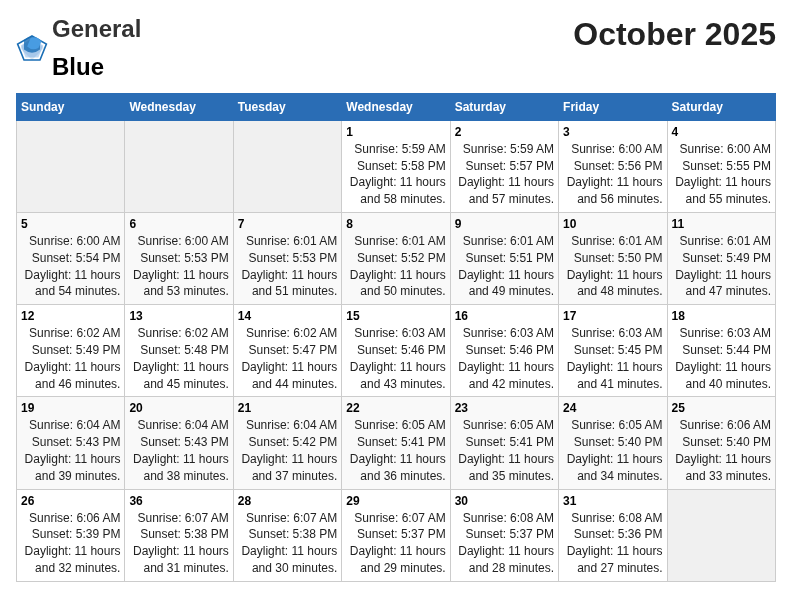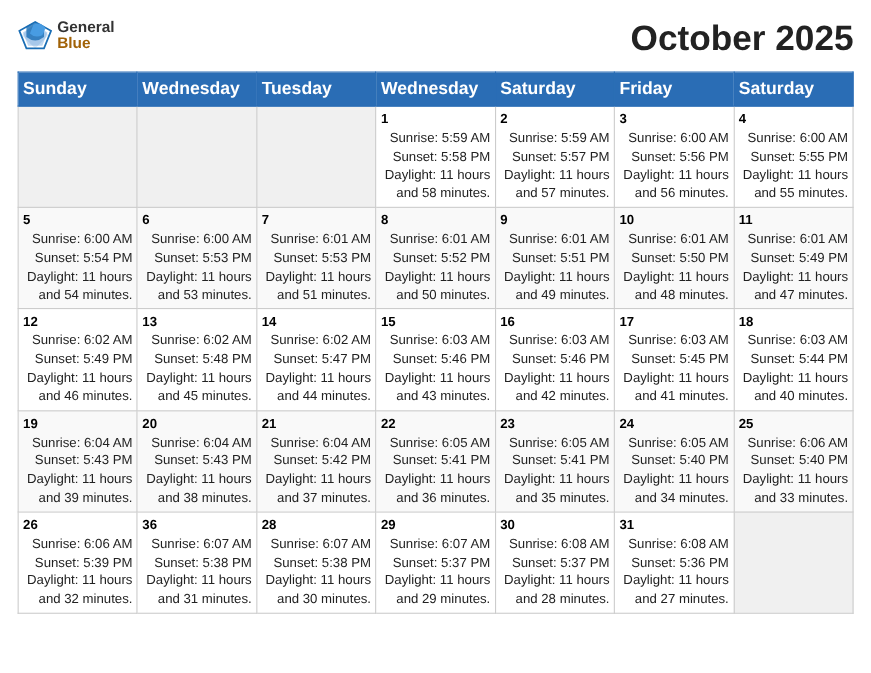--- a/index.html
+++ b/index.html
@@ -17,26 +17,26 @@
       margin-bottom: 12px;
     }
     .logo {
       display: flex;
       align-items: center;
       gap: 4px;
     }
     .logo-text {
       display: flex;
       flex-direction: column;
-      font-size: 14px;
+      font-size: 24px;
       font-weight: bold;
       line-height: 1.1;
     }
     .logo-general { color: #333; }
-    .logo-blue { color: #a16207; }
+    .logo-blue { color: #000000; margin-top: 12px; }
     .logo-icon {
       width: 32px;
       height: 32px;
     }
     .title-block {
       text-align: right;
     }
     .month-title {
       font-size: 32px;
       font-weight: bold;
@@ -49,21 +49,21 @@
     .calendar {
       width: 100%;
       border-collapse: collapse;
       font-size: 11px;
     }
     .calendar th {
       background-color: #2a6db5;
       color: #fff;
       padding: 6px 4px;
       text-align: left;
-      font-size: 16px;
+      font-size: 12px;
       border: 1px solid #2a6db5;
     }
     .calendar td {
       border: 1px solid #ccc;
       vertical-align: top;
       padding: 4px;
       width: 108px;
       min-height: 80px;
       background: #fff;
     }

